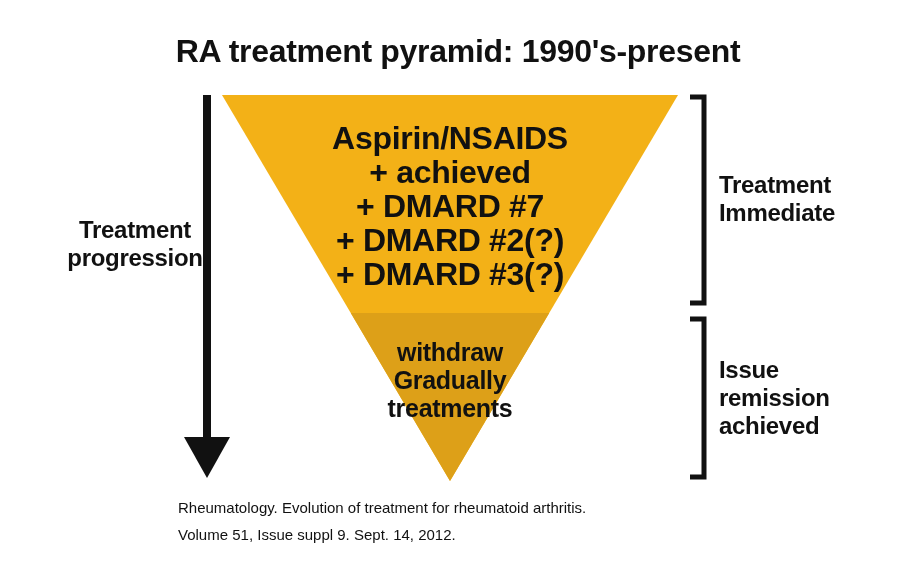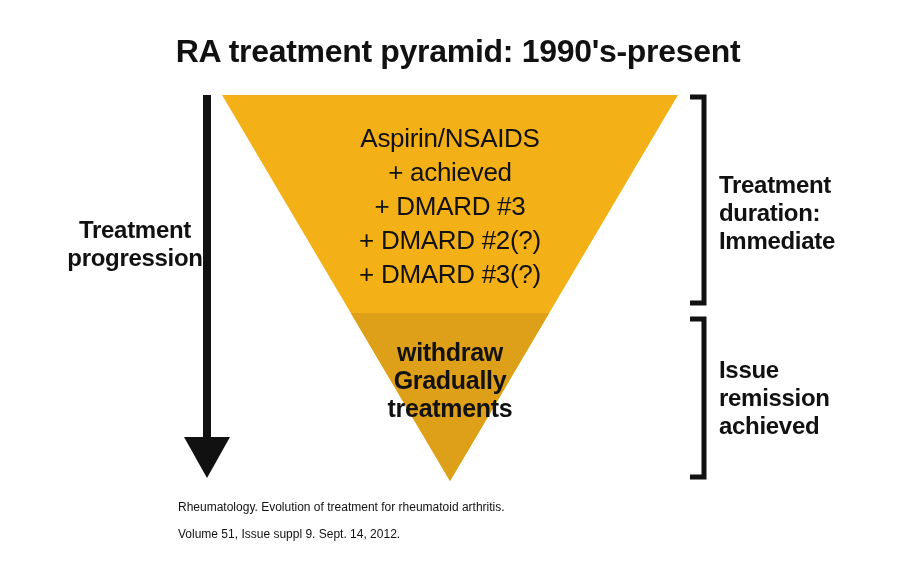--- a/index.html
+++ b/index.html
@@ -9,39 +9,39 @@
     font-family:"Liberation Sans", sans-serif;
   }
   .shapes { position:absolute; left:0; top:0; width:900px; height:570px; }
   .title {
     position:absolute; top:33px; left:0; right:0; margin:0;
     text-align:center; font-size:32px; font-weight:bold; letter-spacing:-0.3px;padding-left:16px;
   }
   .txt span { display:block; }
   .upper-text {
     position:absolute; left:250px; width:400px; top:121px; text-align:center;
-    font-weight:normal; font-size:26px; line-height:34px; letter-spacing:-0.3px;
+    font-weight:bold; font-size:32px; line-height:34px; letter-spacing:-0.3px;
   }
   .lower-text {
     position:absolute; left:300px; width:300px; top:338px; text-align:center;
     font-weight:bold; font-size:25px; line-height:28px; letter-spacing:-0.3px;
   }
   .left-label {
     position:absolute; left:40px; width:190px; top:216px; text-align:center;
     font-weight:bold; font-size:24px; line-height:28px; letter-spacing:-0.3px;
   }
   .right-upper, .right-lower {
     position:absolute; left:719px; width:170px; text-align:left;
     font-weight:bold; font-size:24px; line-height:28px; letter-spacing:-0.3px;
   }
   .right-upper { top:171px; }
   .right-lower { top:356px; }
   .citation {
     position:absolute; left:178px; top:494px; width:620px;
-    font-size:12px; line-height:27px; font-weight:normal;
+    font-size:15px; line-height:27px; font-weight:normal;
   }
 </style>
 </head>
 <body>
 
 <div class="canvas">
 
   <svg class="shapes" viewBox="0 0 900 570" aria-hidden="true">
     <polygon points="222,95 678,95 450,481" fill="#F3B117"></polygon>
     <polygon points="350.8,313 549.2,313 450,481" fill="#DDA018"></polygon>
@@ -54,34 +54,33 @@
   <h1 class="title">RA treatment pyramid: 1990's-present</h1>
 
   <div class="txt left-label">
     <span>Treatment</span>
     <span>progression</span>
   </div>
 
   <div class="txt upper-text">
     <span>Aspirin/NSAIDS</span>
     <span>+ achieved</span>
-    <span>+ DMARD #3</span>
+    <span>+ DMARD #7</span>
     <span>+ DMARD #2(?)</span>
     <span>+ DMARD #3(?)</span>
   </div>
 
   <div class="txt lower-text">
     <span>withdraw</span>
     <span>Gradually</span>
     <span>treatments</span>
   </div>
 
   <div class="txt right-upper">
     <span>Treatment</span>
-    <span>duration:</span>
     <span>Immediate</span>
   </div>
 
   <div class="txt right-lower">
     <span>Issue</span>
     <span>remission</span>
     <span>achieved</span>
   </div>
 
   <div class="txt citation">

